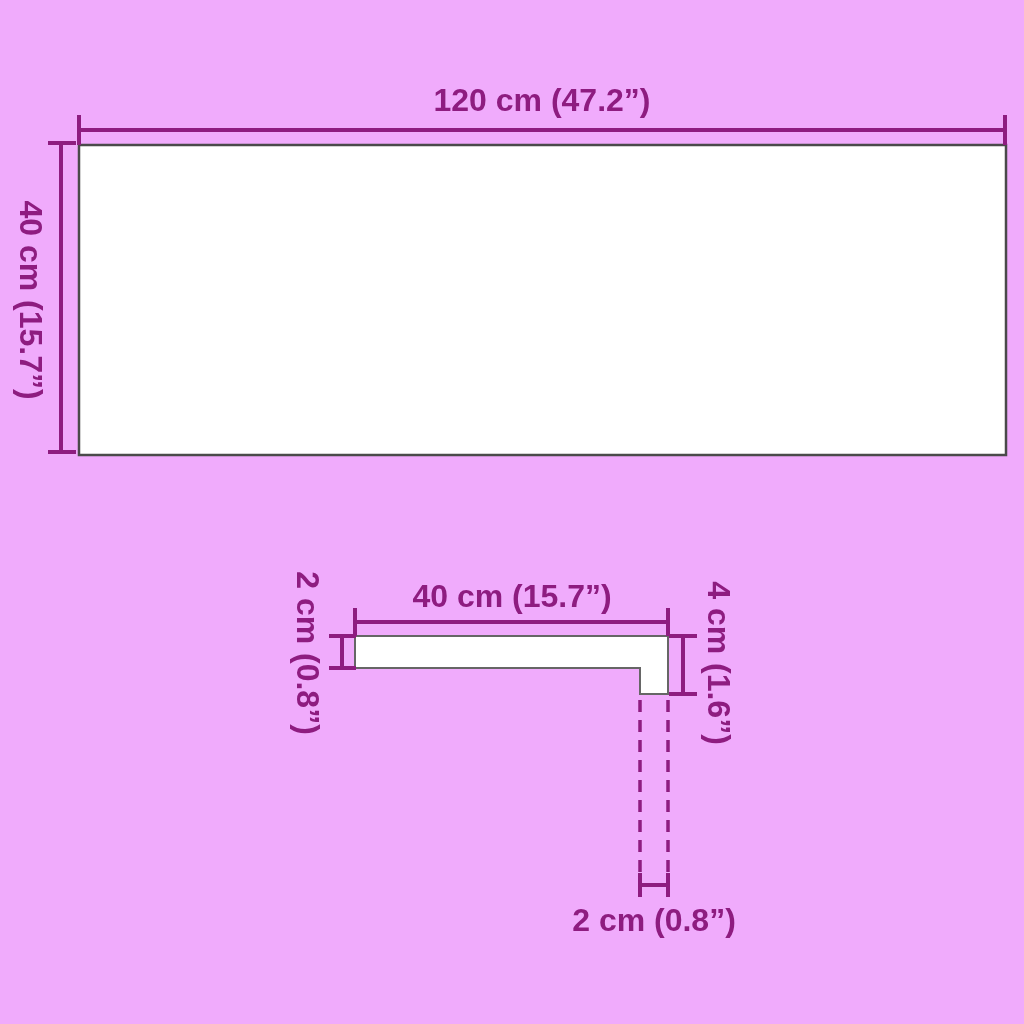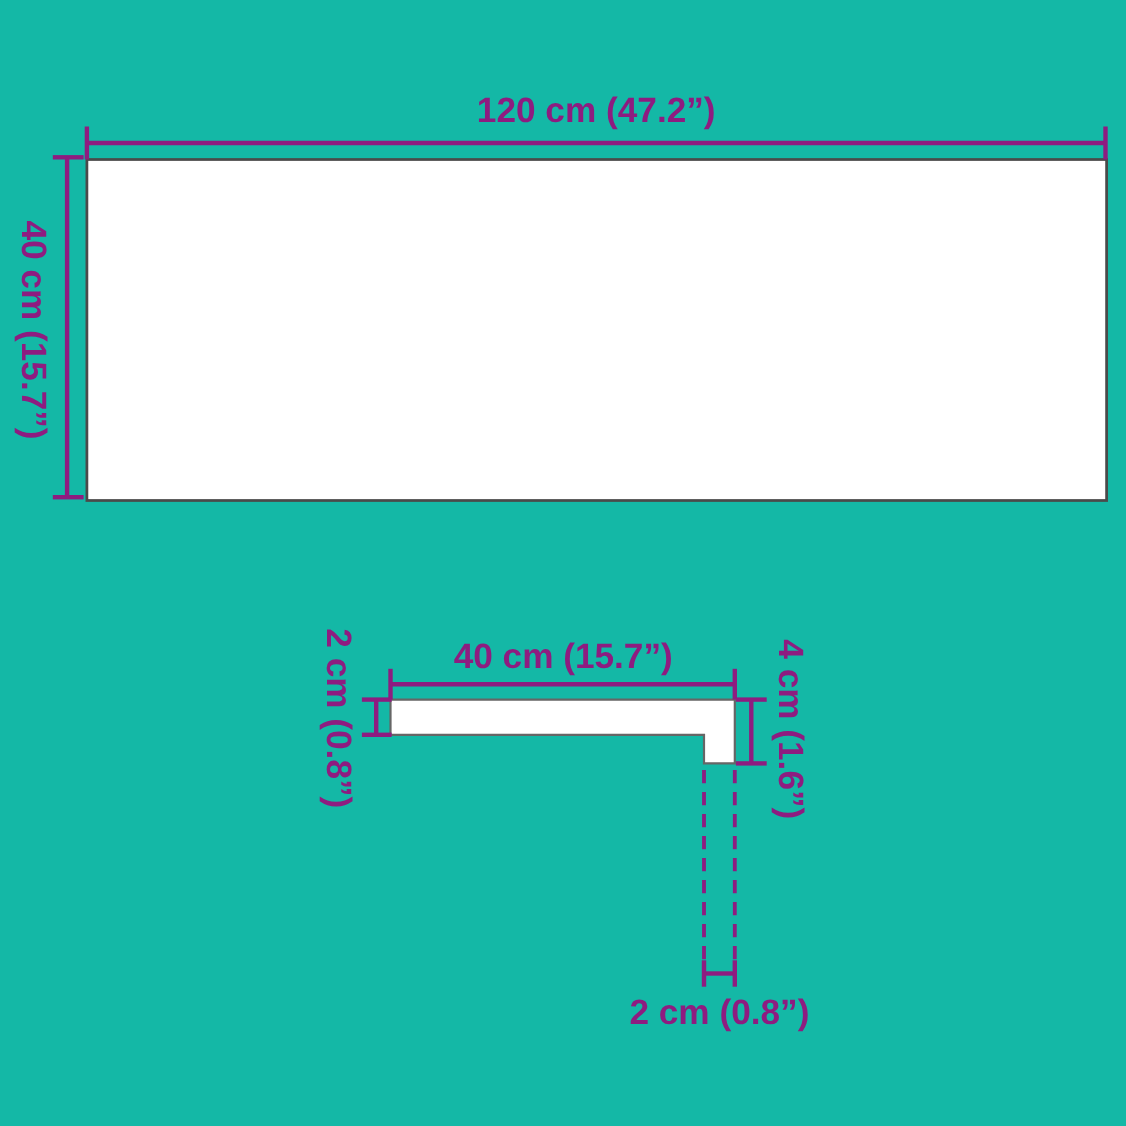--- a/index.html
+++ b/index.html
@@ -4,21 +4,21 @@
 <style>
   html, body {
     margin: 0;
     padding: 0;
     background: #ffffff;
   }
   .stage {
     position: relative;
     width: 1024px;
     height: 1024px;
-    background: #14b8a6;
+    background: #f0abfc;
     overflow: hidden;
     font-family: "Liberation Sans", sans-serif;
   }
   .stage svg {
     position: absolute;
     left: 0;
     top: 0;
   }
   .dim-label {
     position: absolute;

